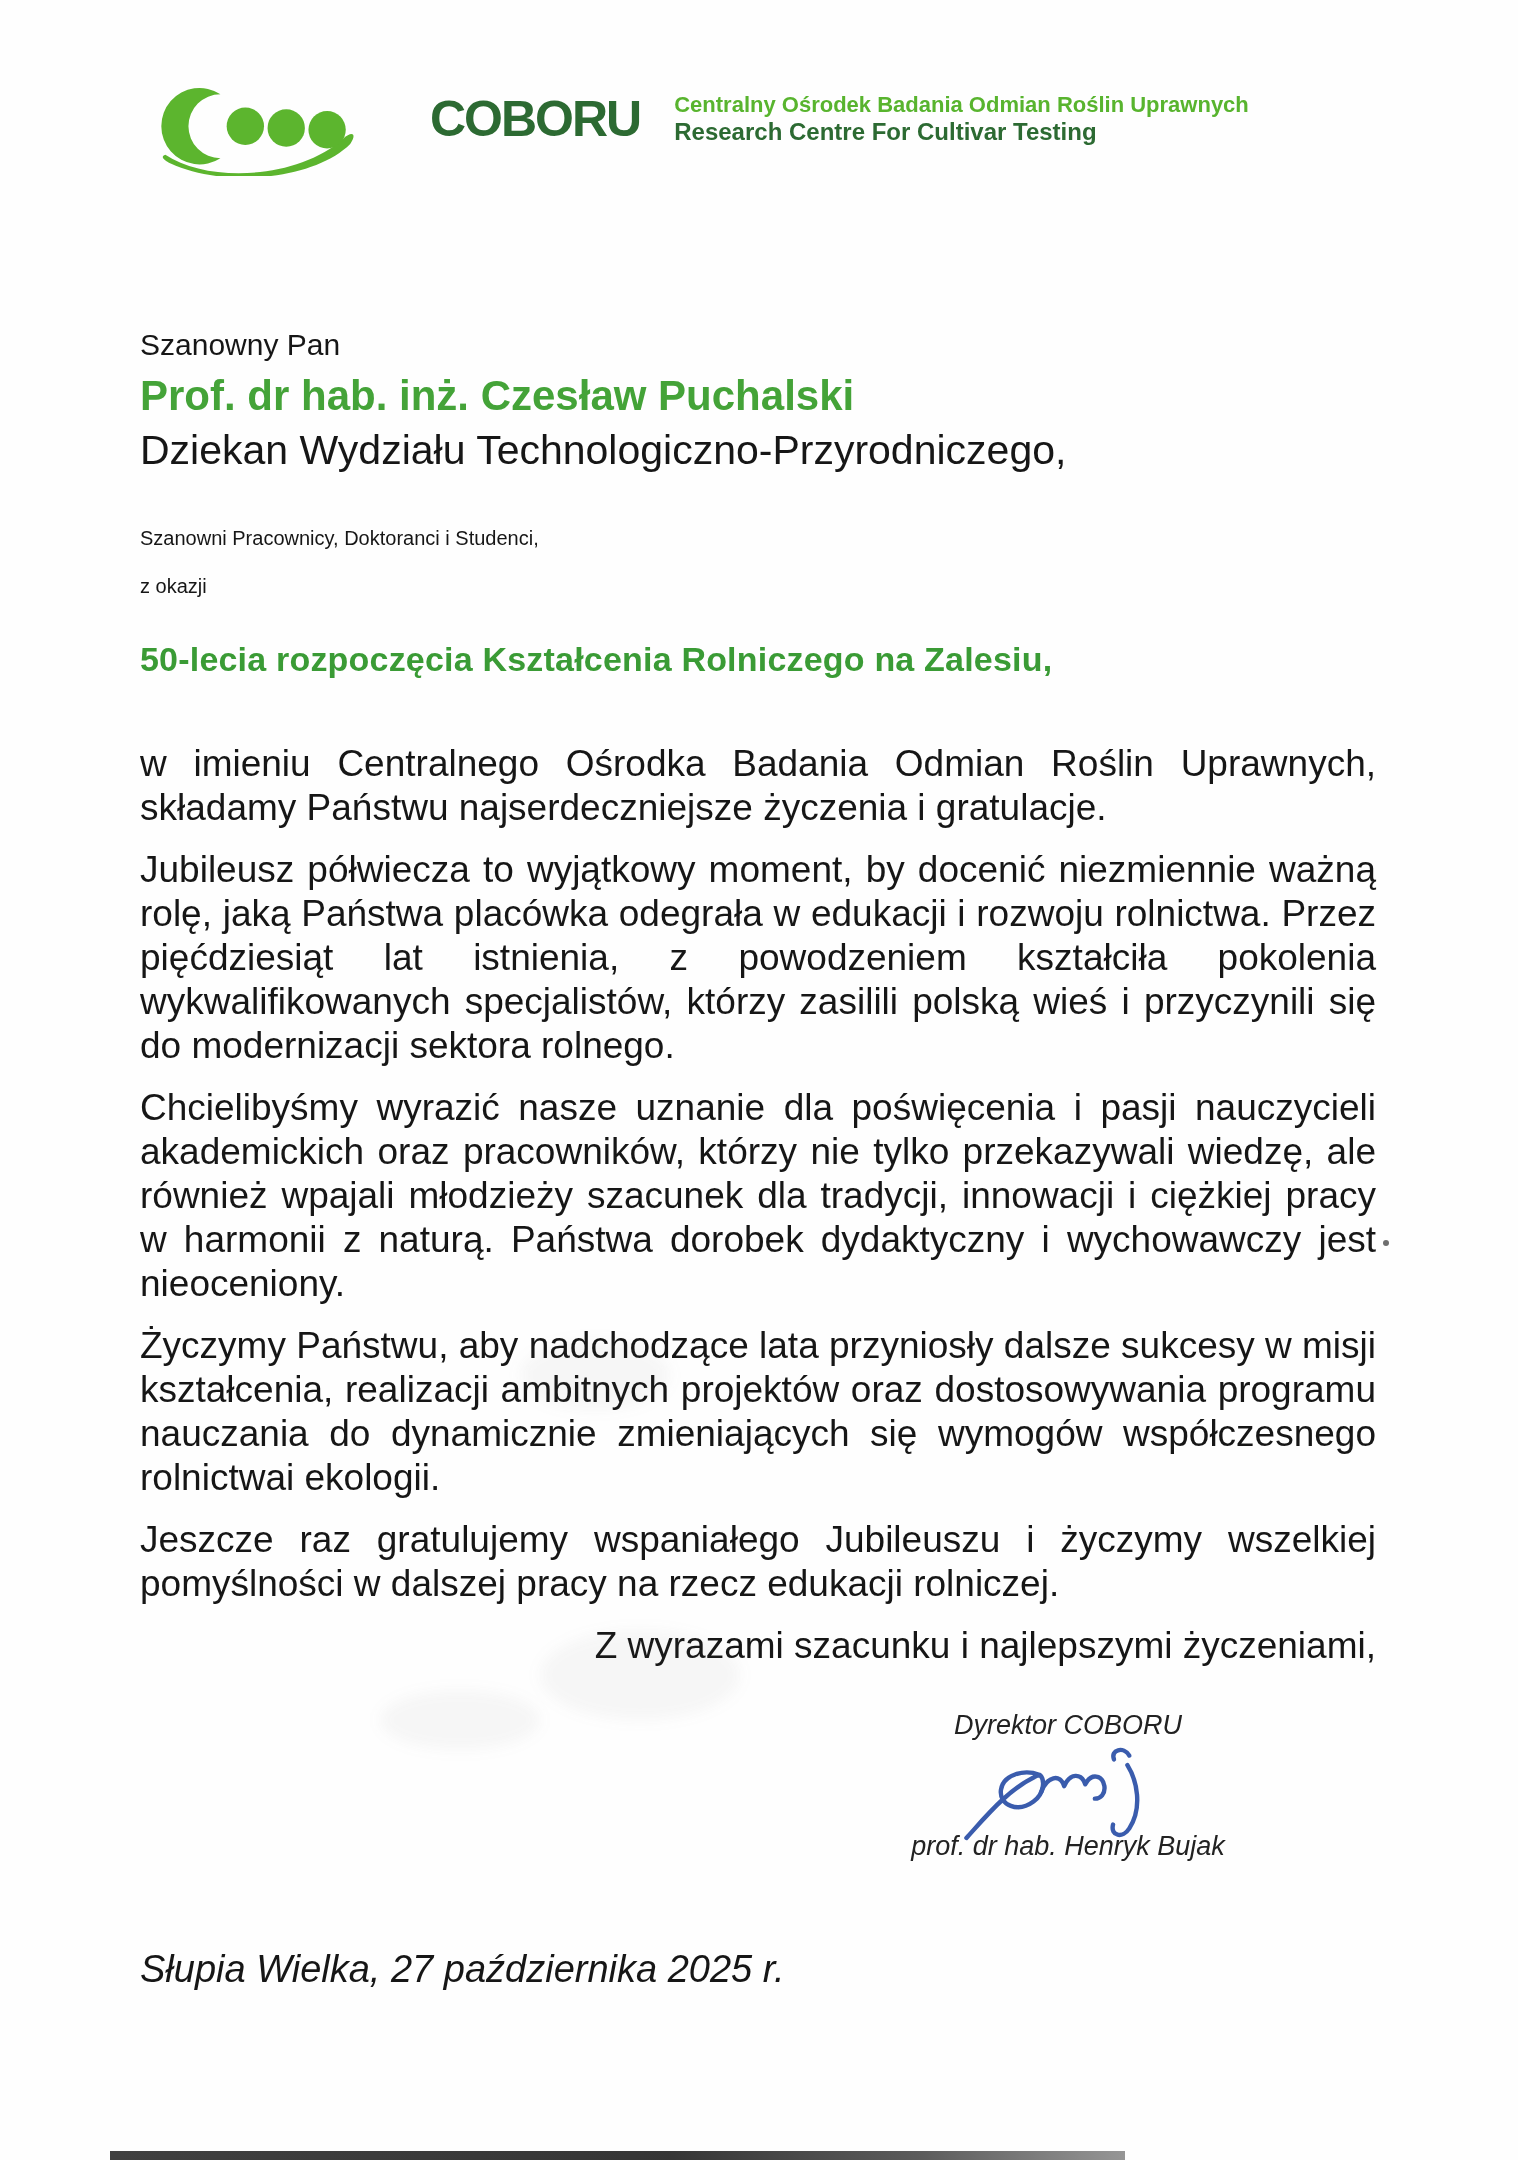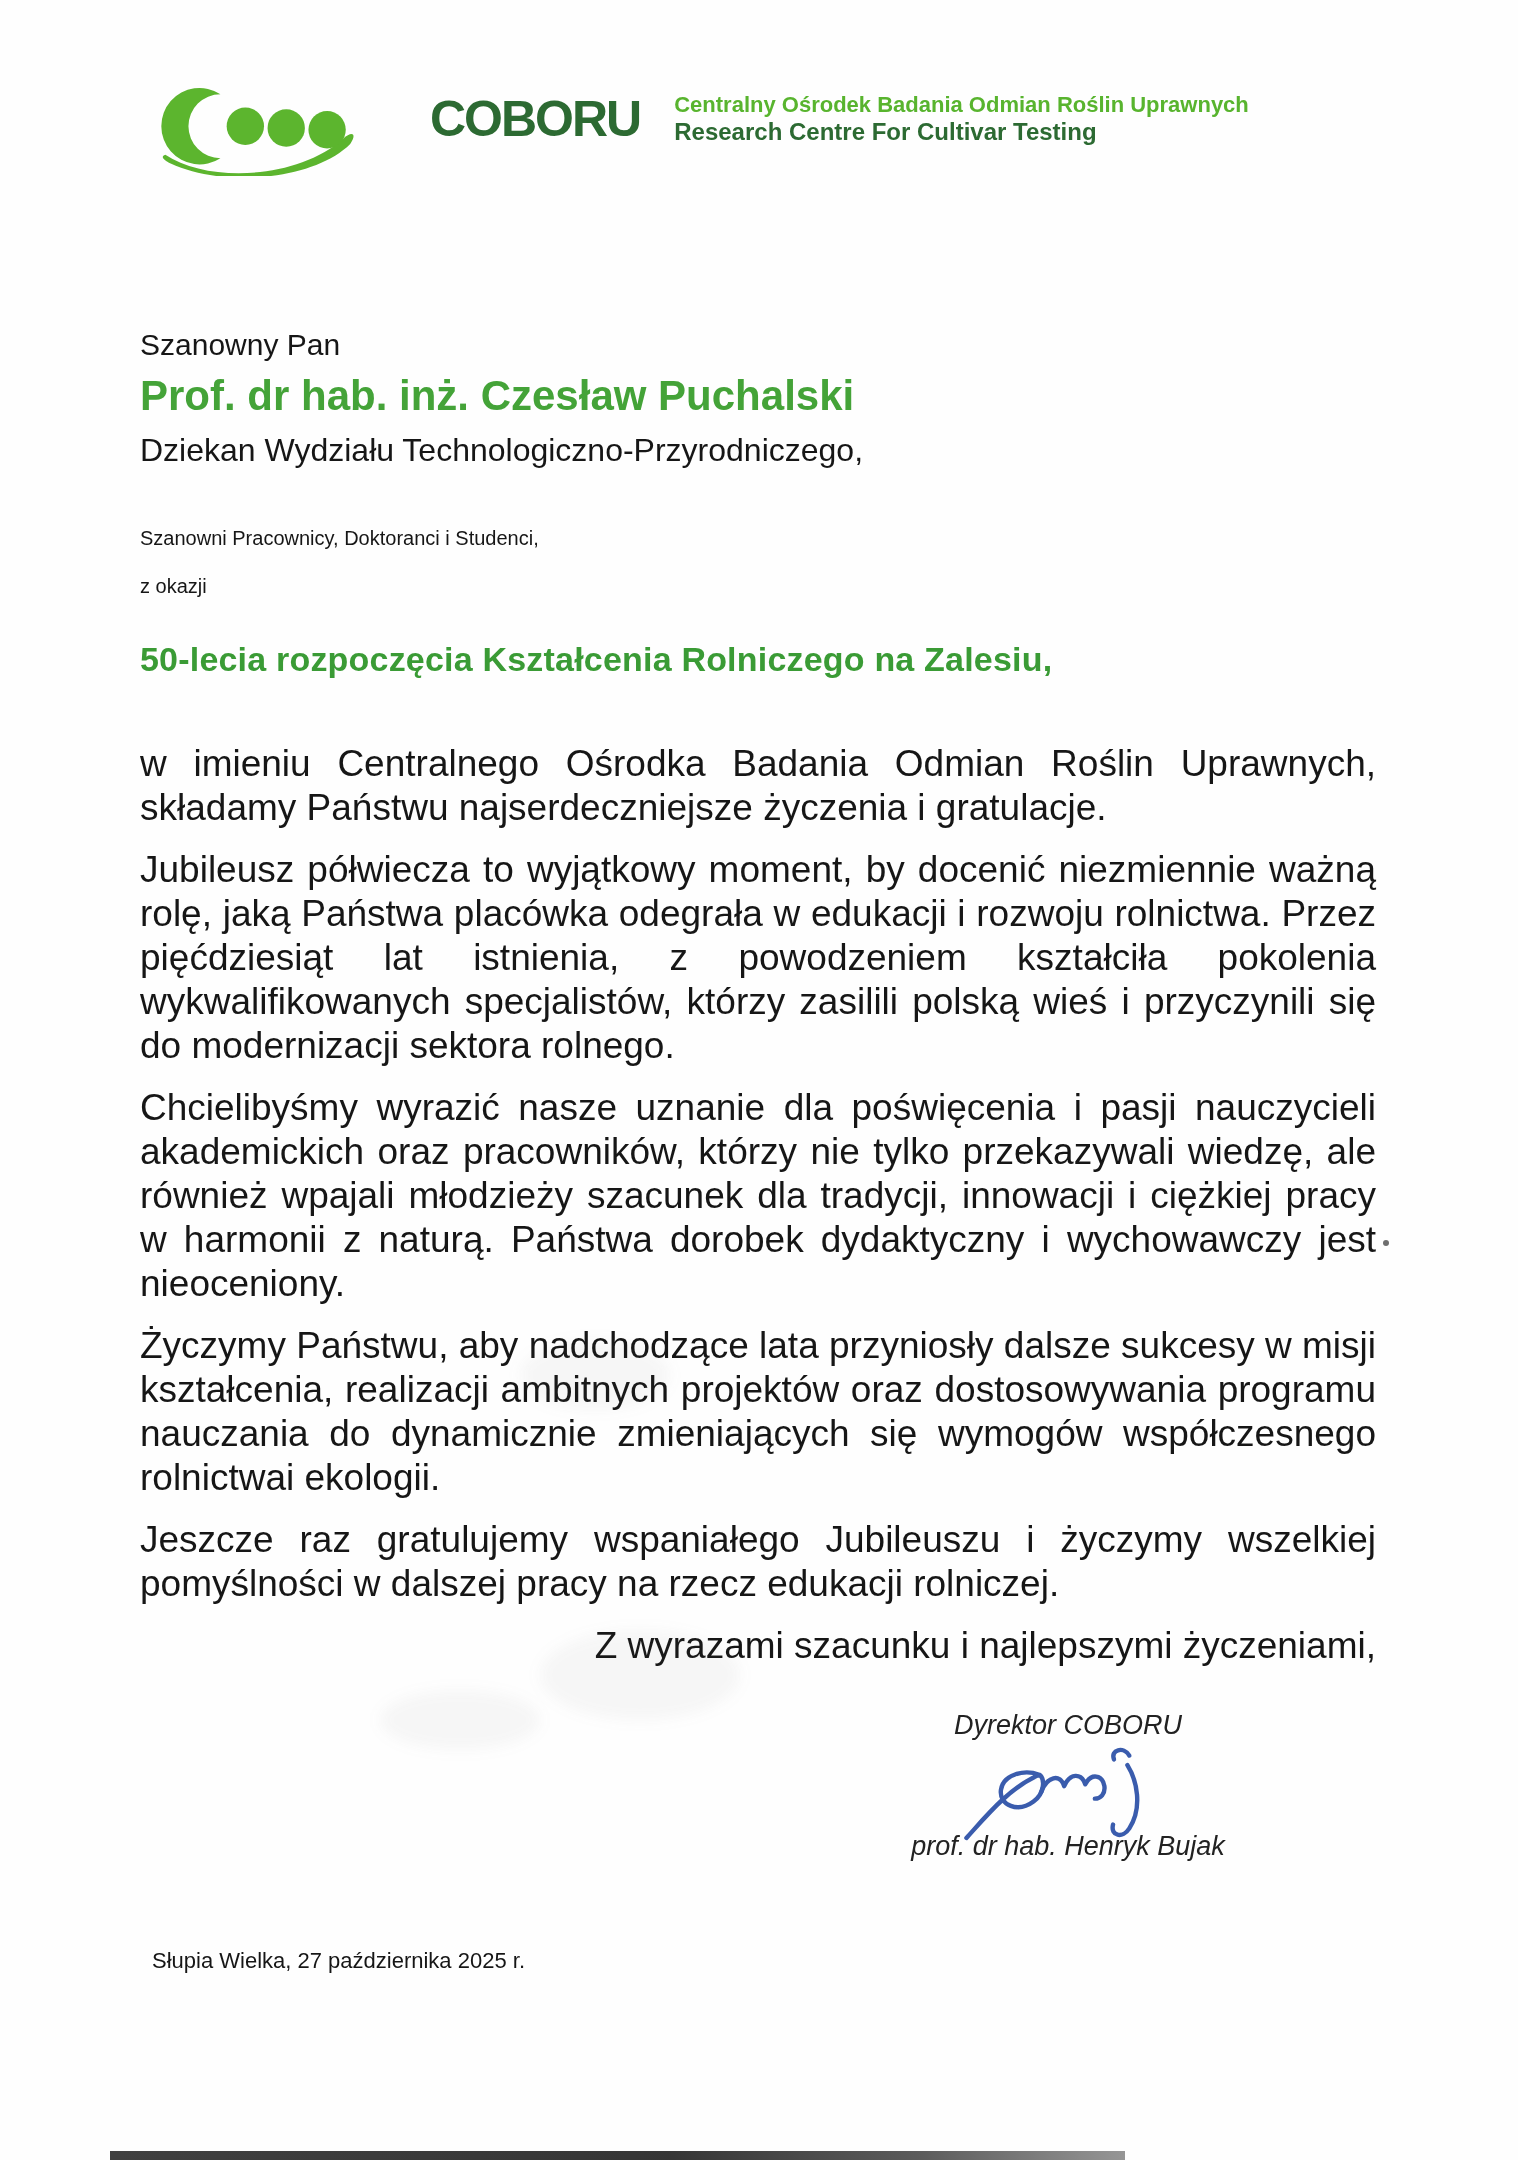--- a/index.html
+++ b/index.html
@@ -24,21 +24,21 @@
   .taglines{margin-top:17px;margin-left:14px;}
   .tagline-pl{color:#58b42e;font-weight:700;font-size:22px;line-height:27px;}
   .tagline-en{color:#2c6a32;font-weight:700;font-size:24px;line-height:27px;}
   
   .recipient{position:absolute;left:140px;top:326px;}
   .salutation{font-size:30px;line-height:38px;}
   .recipient-name{
     font-size:42px;font-weight:700;color:#44a338;
     line-height:52px;margin-top:6px;letter-spacing:0px;
   }
-  .recipient-title{font-size:32px;line-height:40px;margin-top:8px;}
+  .recipient-title{font-size:41px;line-height:40px;margin-top:8px;}
   
   .addressees{position:absolute;left:140px;top:514px;font-size:20px;line-height:48px;}
   
   .occasion{
     position:absolute;left:140px;top:640px;
     font-size:34px;font-weight:700;color:#3a9b35;letter-spacing:0.2px;
   }
   
   .letter-body{position:absolute;left:140px;top:742px;width:1248px;}
   .letter-body p{
@@ -48,21 +48,21 @@
   }
   .letter-body p.no-justify{text-align:right;}
   
   .signature{
     position:absolute;left:903px;top:1710px;width:330px;
     text-align:center;font-style:italic;font-size:27px;color:#222;
   }
   .signature .sig-scribble{display:block;margin:-4px auto -14px auto;}
   .signature .sig-name{white-space:nowrap;}
   
-  .dateline{position:absolute;left:152px;top:1948px;font-size:22px;}
+  .dateline{position:absolute;left:140px;top:1948px;font-size:38px;font-style:italic;}
   
   .artifact-dot{
     position:absolute;left:1383px;top:1240px;width:6px;height:6px;
     background:#4a4a4a;border-radius:50%;opacity:.8;
   }
   .smudge{position:absolute;background:rgba(90,90,90,0.05);filter:blur(7px);border-radius:50%;}
   .smudge.s1{left:520px;top:1340px;width:150px;height:70px;}
   .smudge.s2{left:540px;top:1630px;width:200px;height:90px;}
   .smudge.s3{left:380px;top:1690px;width:160px;height:60px;}
   .scan-bar{

